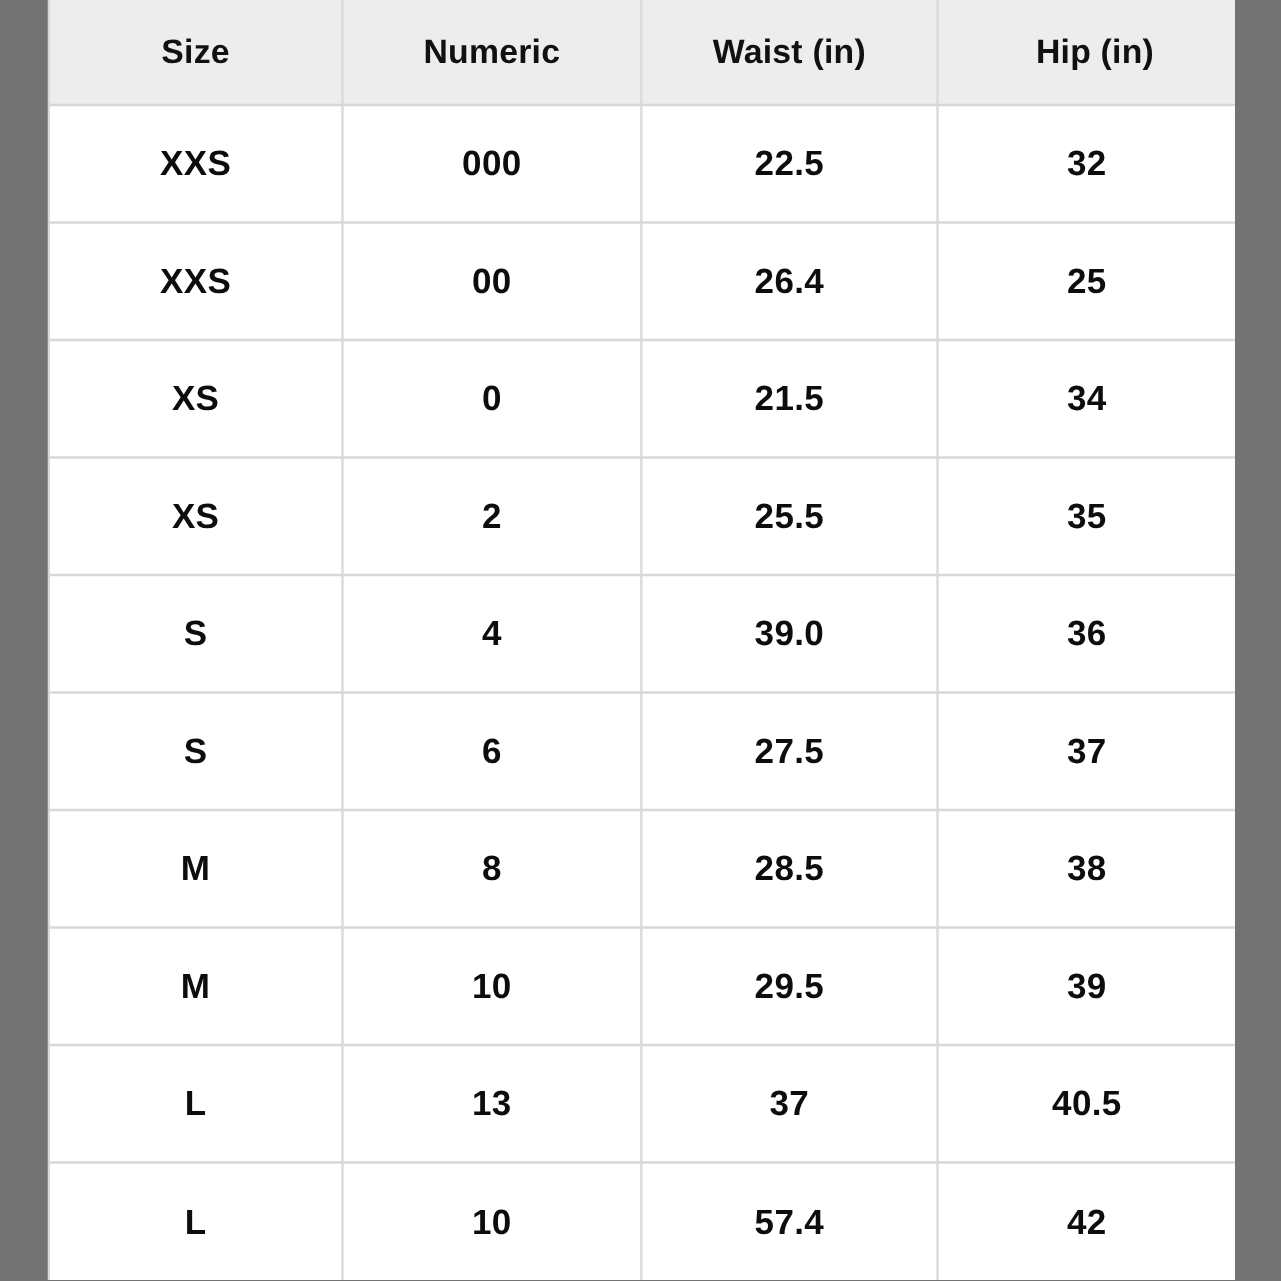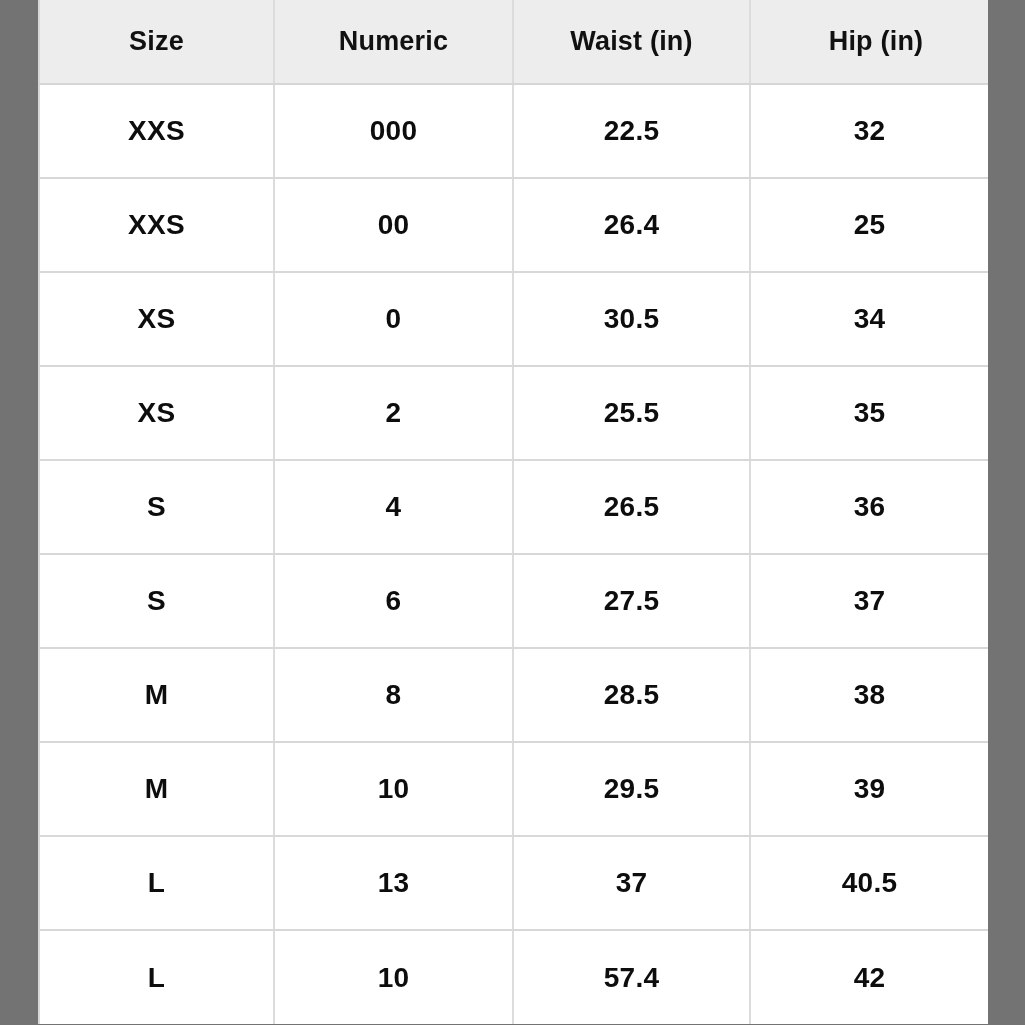--- a/index.html
+++ b/index.html
@@ -111,33 +111,33 @@
         </tr>
         <tr>
           <td>XXS</td>
           <td>00</td>
           <td>26.4</td>
           <td>25</td>
         </tr>
         <tr>
           <td>XS</td>
           <td>0</td>
-          <td>30.5</td>
+          <td>21.5</td>
           <td>34</td>
         </tr>
         <tr>
           <td>XS</td>
           <td>2</td>
           <td>25.5</td>
           <td>35</td>
         </tr>
         <tr>
           <td>S</td>
           <td>4</td>
-          <td>26.5</td>
+          <td>39.0</td>
           <td>36</td>
         </tr>
         <tr>
           <td>S</td>
           <td>6</td>
           <td>27.5</td>
           <td>37</td>
         </tr>
         <tr>
           <td>M</td>

